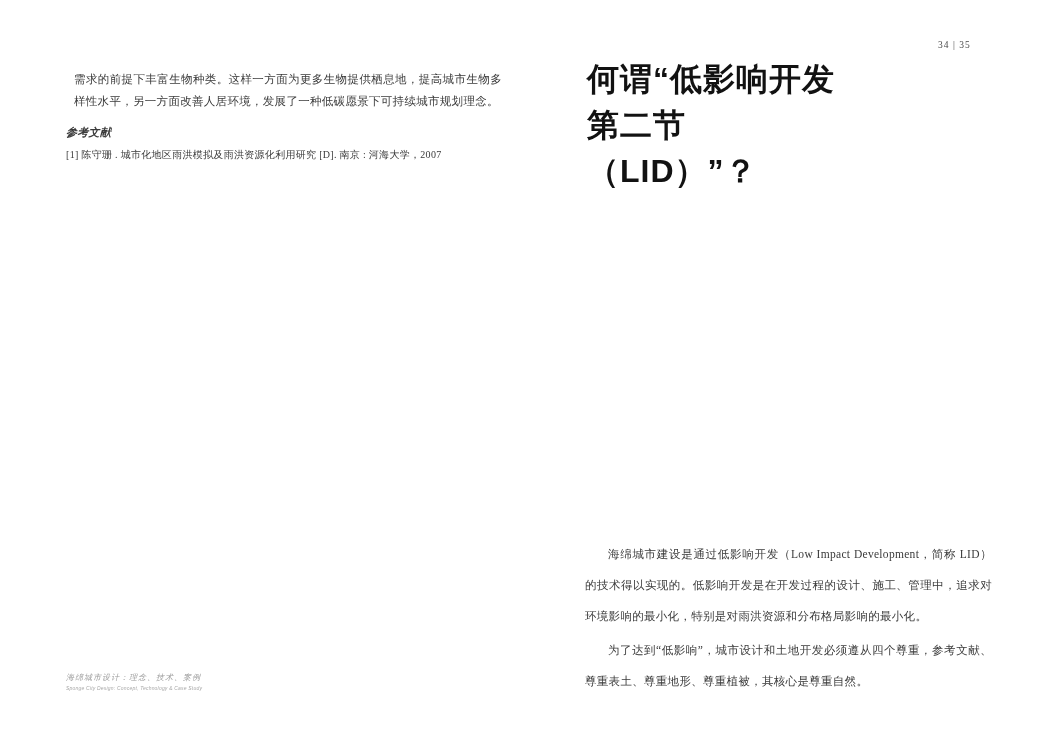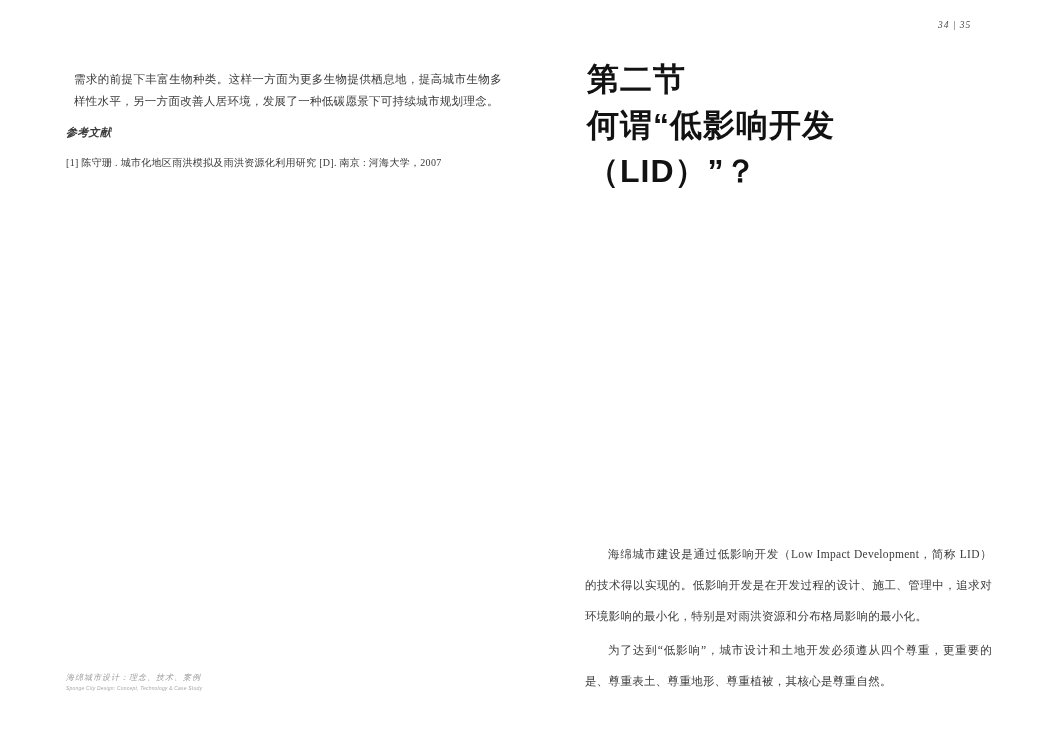--- a/index.html
+++ b/index.html
@@ -7,46 +7,45 @@
     width: 1054px; height: 750px;
     background: #ffffff;
     font-family: "Liberation Serif", serif;
     overflow: hidden;
     position: relative;
   }
   .spread { position: relative; width: 1054px; height: 750px; background: #ffffff; }
 
   
   .folio {
-    position: absolute; left: 938px; top: 20px;
+    position: absolute; left: 938px; top: 40px;
     font-size: 9.5px; color: #4a4a4a;
     font-family: "Liberation Serif", serif;
     letter-spacing: 1px;
-    font-style: italic;
   }
 
   
   .left-body {
     position: absolute; left: 66px; top: 60px; width: 444px;
     font-size: 11.5px; line-height: 22px; color: #3a3a3a;
     text-align: justify;
     letter-spacing: 0.3px;
   }
   .left-body p[data-name="body-paragraph"] { margin: 8px; }
   .left-body p.indent { text-indent: 2em; }
   .refs-heading {
     margin-top: 9px;
     font-weight: bold;
     font-size: 11px;
     color: #3a3a3a;
     font-family: "Liberation Sans", sans-serif;
     font-style: italic;
   }
   .ref-entry {
-    margin-top: 12px;
+    margin-top: 4px;
     font-size: 10px;
     line-height: 16px;
     color: #3a3a3a;
     text-align: left;
   }
 
   
   .left-footer {
     position: absolute; left: 66px; top: 672px;
     color: #9b9b9b;
@@ -98,23 +97,23 @@
 
     <div class="ref-entry" data-name="reference-entry">[1] 陈守珊 . 城市化地区雨洪模拟及雨洪资源化利用研究 [D]. 南京 : 河海大学，2007</div>
   </div>
 
   <div class="left-footer" data-name="running-footer">
     <div class="cn" data-name="footer-title-chinese">海绵城市设计：理念、技术、案例</div>
     <div class="en" data-name="footer-title-english">Sponge City Design: Concept, Technology &amp; Case Study</div>
   </div>
 
   <div class="section-heading" data-name="section-heading">
+    <div data-name="section-heading-line">何谓“低影响开发</div>
     <div data-name="section-heading-line">第二节</div>
-    <div data-name="section-heading-line">何谓“低影响开发</div>
     <div data-name="section-heading-line">（LID）”？</div>
   </div>
 
   <div class="right-body" data-name="right-page-text-column">
     <p data-name="body-paragraph">海绵城市建设是通过低影响开发（Low Impact Development，简称 LID）的技术得以实现的。低影响开发是在开发过程的设计、施工、管理中，追求对环境影响的最小化，特别是对雨洪资源和分布格局影响的最小化。</p>
-    <p data-name="body-paragraph">为了达到“低影响”，城市设计和土地开发必须遵从四个尊重，更重要的是、尊重表土、尊重地形、尊重植被，其核心是尊重自然。</p>
+    <p data-name="body-paragraph">为了达到“低影响”，城市设计和土地开发必须遵从四个尊重，参考文献、尊重表土、尊重地形、尊重植被，其核心是尊重自然。</p>
   </div>
 
 </div>
 
 </body></html>

